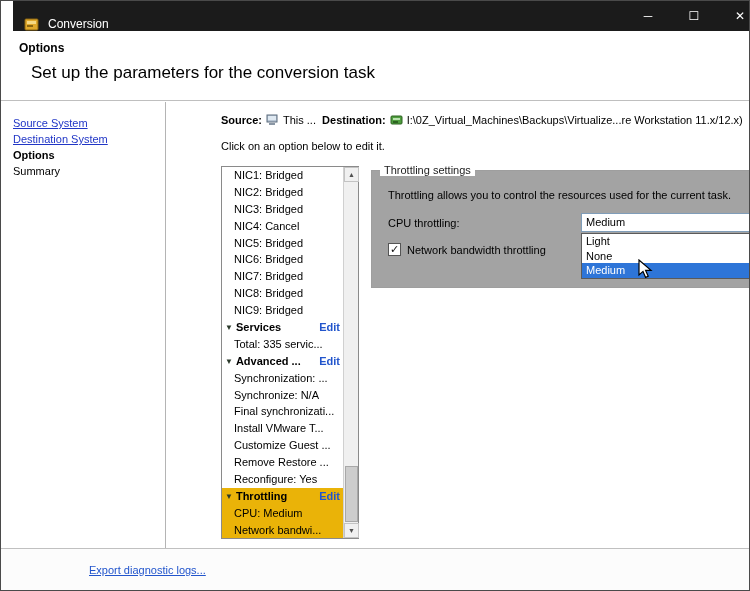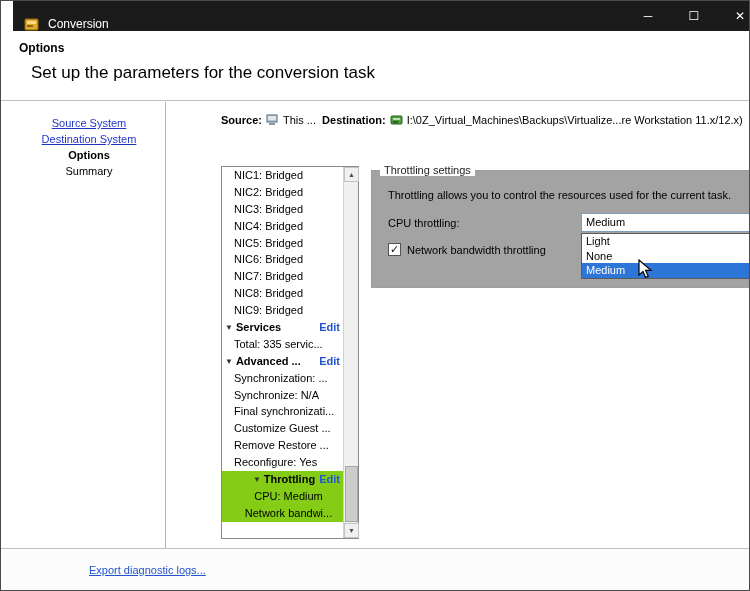--- a/index.html
+++ b/index.html
@@ -15,36 +15,36 @@
   .win-btn { width:46px; height:30px; color:#ffffff; display:flex; align-items:center; justify-content:center; font-size:12px; cursor:default; }
 
   
   .header { position:absolute; left:0; top:30px; width:750px; height:70px; background:#ffffff; border-bottom:1px solid #bfbfbf; }
   .header-title { position:absolute; left:18px; top:10px; font-size:12px; font-weight:bold; }
   .header-sub { position:absolute; left:30px; top:32px; font-size:17px; }
 
   
   .body { position:absolute; left:0; top:101px; width:750px; height:446px; background:#ffffff; }
   .wizard-nav { position:absolute; left:0; top:0; width:165px; height:446px; border-right:1px solid #b4b4b4; padding:13px 0 0 12px; }
-  .nav-item { line-height:16px;text-align:center; }
+  .nav-item { line-height:16px; }
   .nav-link { color:#2136c6; text-decoration:underline; cursor:pointer; }
   .nav-current { font-weight:bold; }
 
   .main { position:absolute; left:166px; top:0; width:636px; height:446px;margin-left:44px; }
   .src-line { position:absolute; left:10px; top:12px; white-space:nowrap; }
   .src-line b { font-weight:bold; }
   .inline-icon { display:inline-block; vertical-align:-2px; margin:0 4px 0 4px; }
   .instruction { position:absolute; left:10px; top:38px; }
 
   
   .options-list { position:absolute; left:10px; top:64px; width:138px; height:373px; border:1px solid #8a8a8a; background:#ffffff; }
   .list-rows { position:absolute; left:0; top:0; width:121px; height:100%; overflow:hidden; }
   .list-row { height:16.9px; line-height:16.9px; white-space:nowrap; padding-left:12px; position:relative; }
   .list-row.section { padding-left:3px; font-weight:bold; }
-  .list-row.selected { background:#84cc16;text-align:center; }
+  .list-row.selected { background:#eab308; }
   .tri { font-size:8px; color:#2b3a2b; margin-right:3px; vertical-align:1px; }
   .edit-link { position:absolute; right:3px; top:0; color:#2255cc; font-weight:bold; cursor:pointer; }
   .scrollbar { position:absolute; right:0; top:0; width:15px; height:100%; background:#f0f0f0; border-left:1px solid #d0d0d0; }
   .sb-btn { position:absolute; left:0; width:15px; height:15px; background:#f0f0f0; border:1px solid #c3c3c3; color:#505050; font-size:7px; display:flex; align-items:center; justify-content:center; }
   .sb-up { top:0; }
   .sb-down { bottom:0; }
   .sb-thumb { position:absolute; left:1px; width:13px; height:56px; bottom:16px; background:#cdcdcd; border:1px solid #a8a8a8; }
 
   
   .group { position:absolute; left:160px; top:68px; width:412px; height:118px; border:1px solid #9e9e9e; background:#a3a3a3; }
@@ -115,38 +115,40 @@
               <rect x="1" y="1" width="10" height="7" fill="#b9c6d4" stroke="#5a6b7c"></rect>
               <rect x="2" y="2" width="8" height="4" fill="#dfe9f2"></rect>
               <rect x="3" y="9" width="6" height="2" fill="#8a97a5"></rect>
             </svg></span><span>This ...</span>&nbsp;&nbsp;<b>Destination:</b><span class="inline-icon"><svg width="13" height="12" viewBox="0 0 13 12">
               <rect x="1" y="2" width="11" height="8" rx="1" fill="#4f9e3f" stroke="#2c6320"></rect>
               <rect x="3" y="4" width="7" height="2" fill="#b9e2ae"></rect>
               <rect x="3" y="7" width="5" height="2" fill="#2c6320"></rect>
             </svg></span><span>I:\0Z_Virtual_Machines\Backups\Virtualize...re Workstation 11.x/12.x)</span>
       </div>
 
+      <div class="instruction">Click on an option below to edit it.</div>
 
       <div class="options-list">
         <div class="list-rows">
             <div class="list-row"><span class="row-label">NIC1: Bridged</span></div>
             <div class="list-row"><span class="row-label">NIC2: Bridged</span></div>
             <div class="list-row"><span class="row-label">NIC3: Bridged</span></div>
-            <div class="list-row"><span class="row-label">NIC4: Bridged</span></div>
+            <div class="list-row"><span class="row-label">NIC4: Cancel</span></div>
             <div class="list-row"><span class="row-label">NIC5: Bridged</span></div>
             <div class="list-row"><span class="row-label">NIC6: Bridged</span></div>
             <div class="list-row"><span class="row-label">NIC7: Bridged</span></div>
             <div class="list-row"><span class="row-label">NIC8: Bridged</span></div>
             <div class="list-row"><span class="row-label">NIC9: Bridged</span></div>
             <div class="list-row section"><span class="tri">▼</span><span class="row-label">Services</span><span class="edit-link">Edit</span></div>
             <div class="list-row"><span class="row-label">Total: 335 servic...</span></div>
             <div class="list-row section"><span class="tri">▼</span><span class="row-label">Advanced ...</span><span class="edit-link">Edit</span></div>
             <div class="list-row"><span class="row-label">Synchronization: ...</span></div>
             <div class="list-row"><span class="row-label">Synchronize: N/A</span></div>
             <div class="list-row"><span class="row-label">Final synchronizati...</span></div>
+            <div class="list-row"><span class="row-label">Install VMware T...</span></div>
             <div class="list-row"><span class="row-label">Customize Guest ...</span></div>
             <div class="list-row"><span class="row-label">Remove Restore ...</span></div>
             <div class="list-row"><span class="row-label">Reconfigure: Yes</span></div>
             <div class="list-row section selected"><span class="tri">▼</span><span class="row-label">Throttling</span><span class="edit-link">Edit</span></div>
             <div class="list-row selected"><span class="row-label">CPU: Medium</span></div>
             <div class="list-row selected"><span class="row-label">Network bandwi...</span></div>
           </div>
         <div class="scrollbar">
           <div class="sb-btn sb-up">▲</div>
           <div class="sb-thumb"></div>

